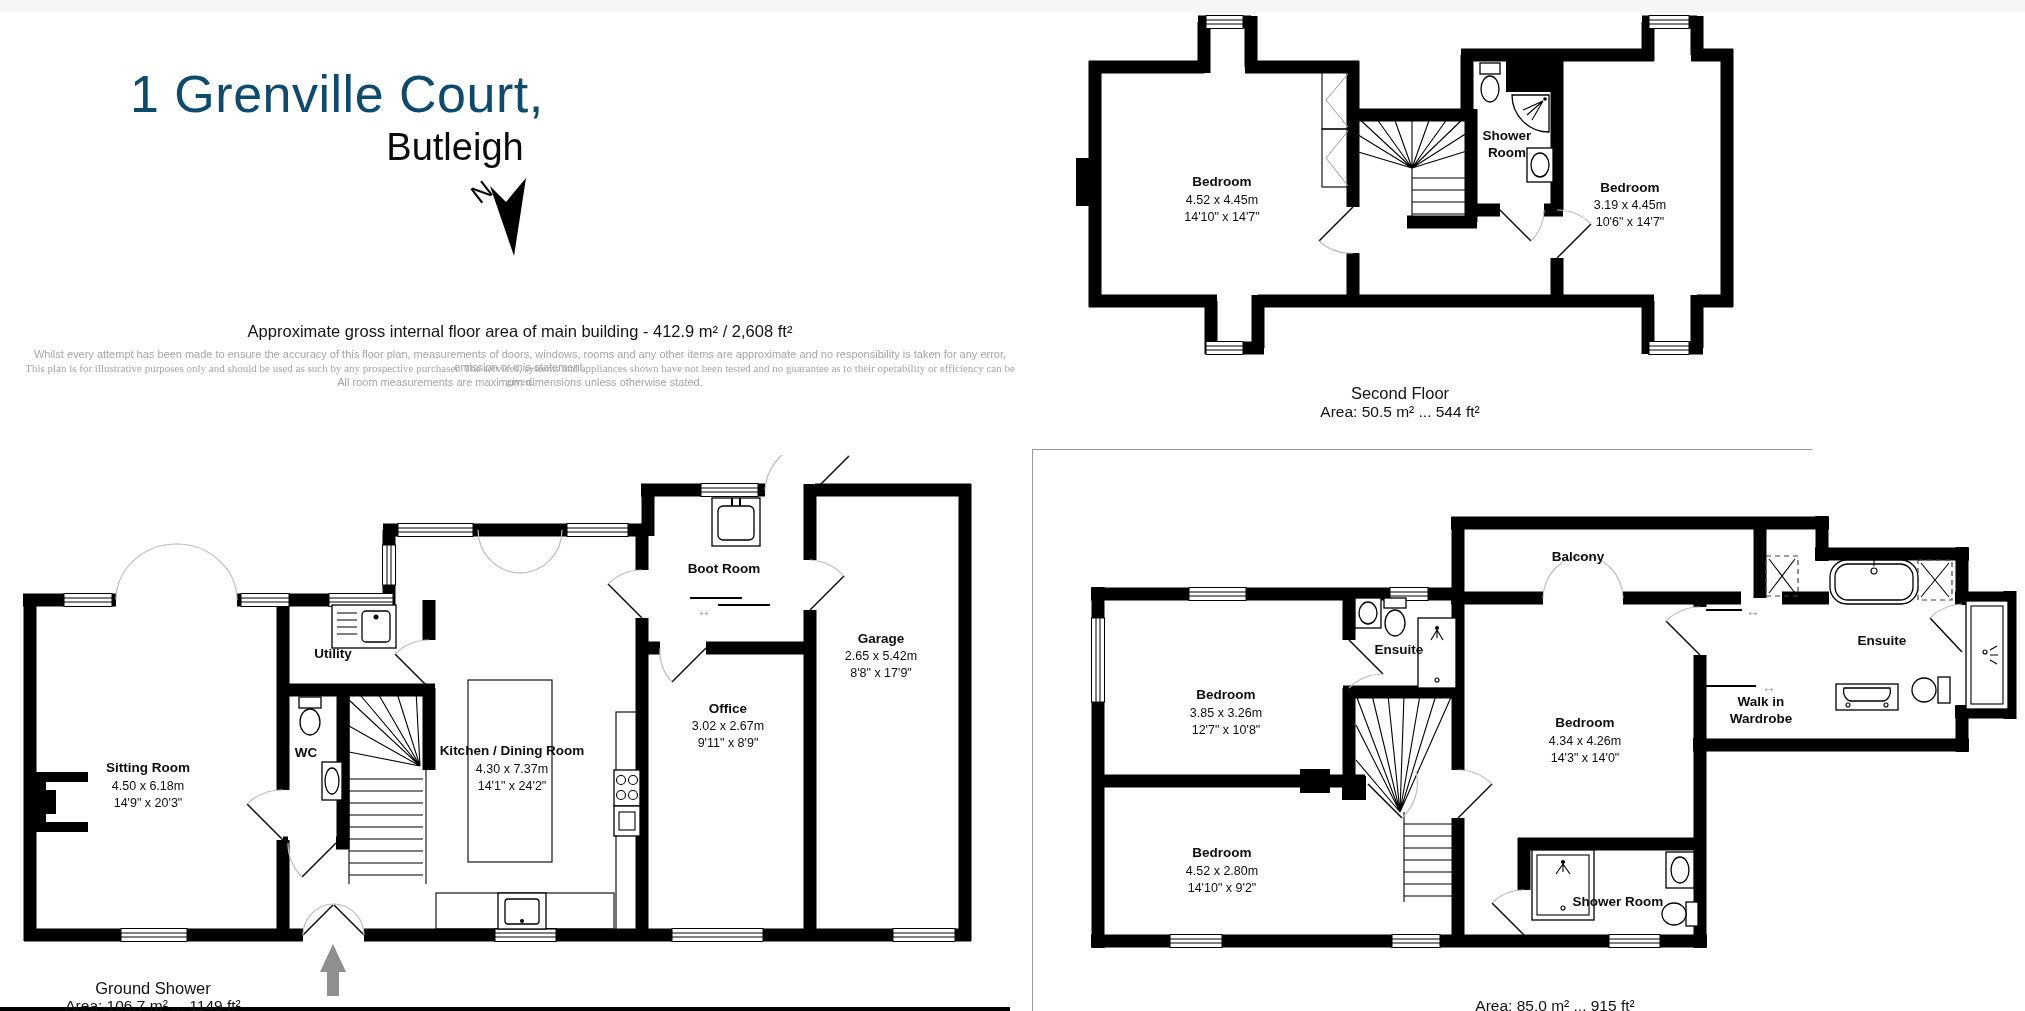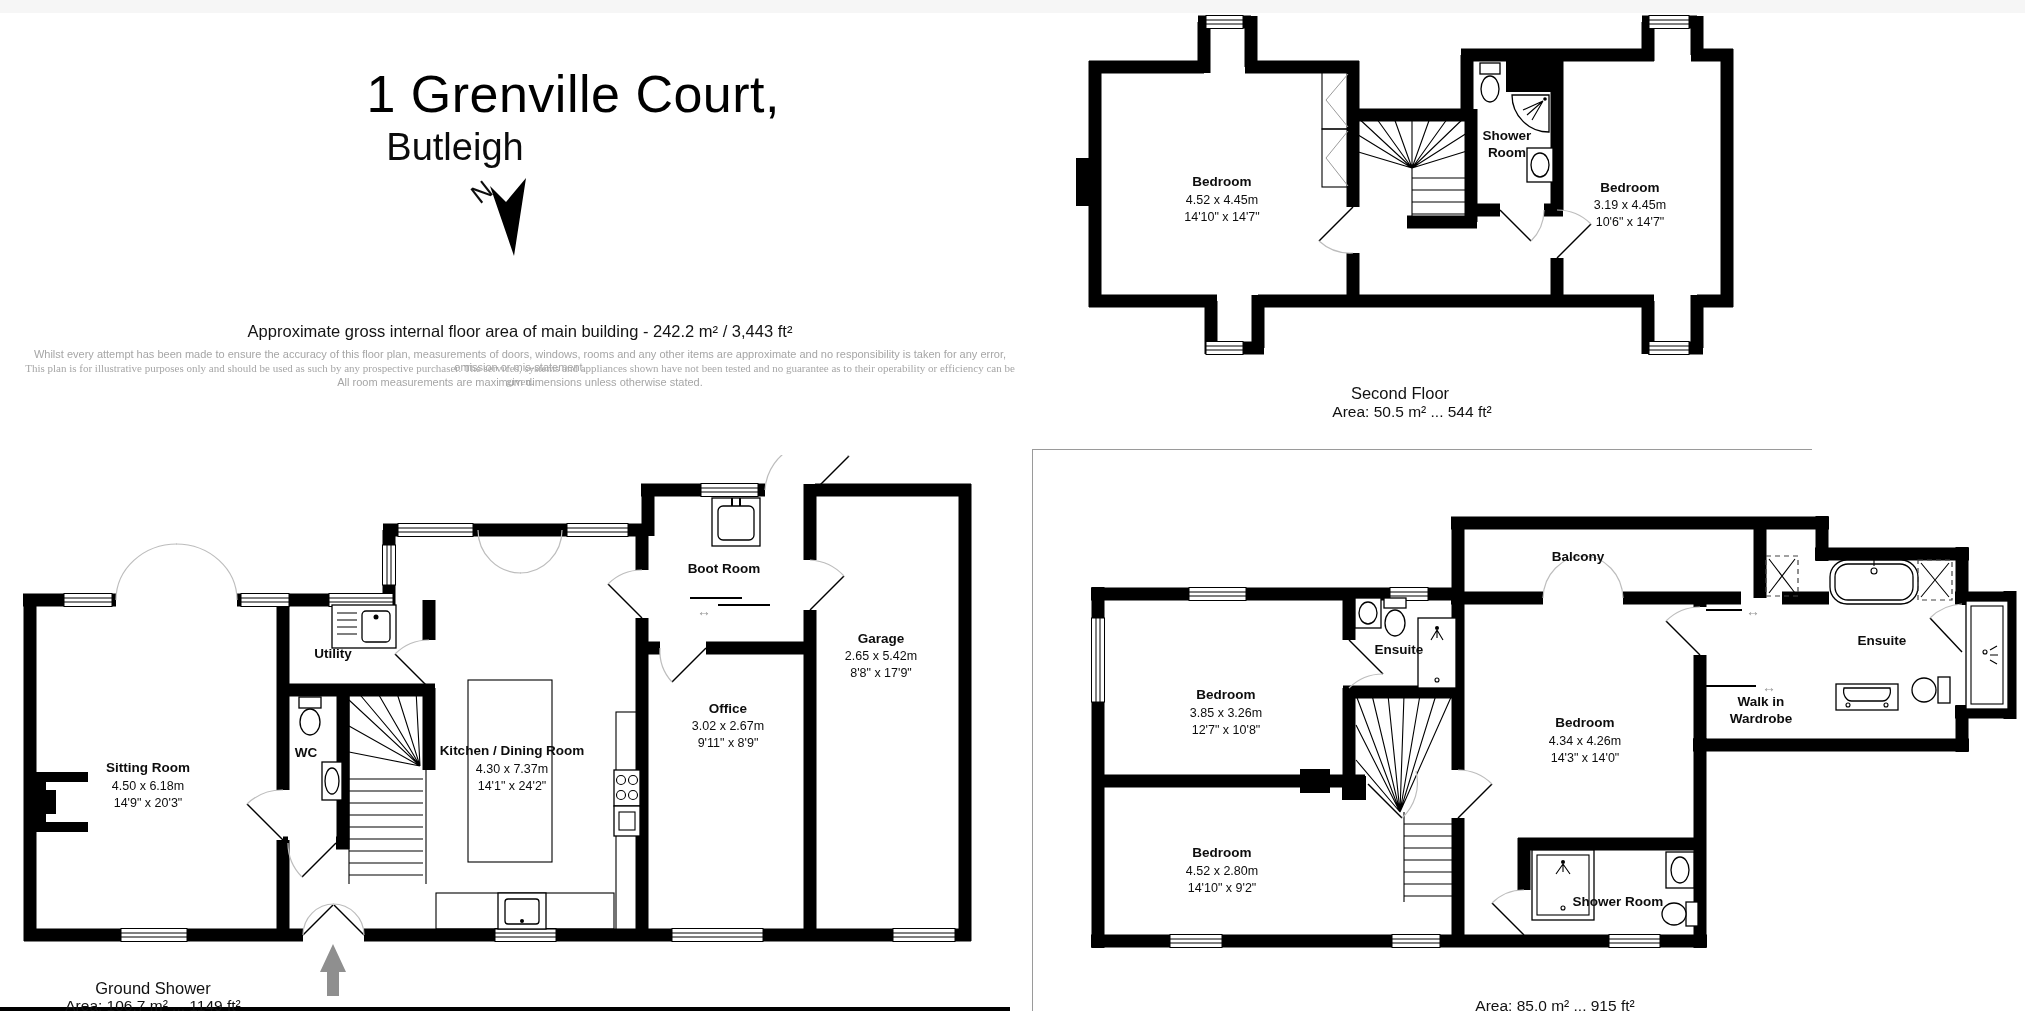--- a/index.html
+++ b/index.html
@@ -1,20 +1,20 @@
 <!DOCTYPE html>
 <html><head>
 <meta charset="utf-8">
 <style>
   html,body{margin:0;padding:0;background:#fff;}
   #stage{position:relative;width:2025px;height:1011px;background:#ffffff;overflow:hidden;
          font-family:"Liberation Sans","DejaVu Sans",sans-serif;color:#111;}
   .band-top{position:absolute;left:0;top:0;width:2025px;height:13px;background:#f6f6f6;}
-  .title-1{position:absolute;left:130px;top:64px;width:650px;text-align:right;
-           font-size:52px;letter-spacing:.5px;color:#000000;}
+  .title-1{position:absolute;left:130px;top:64px;width:650px;text-align:left;
+           font-size:52px;letter-spacing:.5px;color:#0c4a6e;}
   .title-2{position:absolute;left:130px;top:126px;width:650px;text-align:center;
            font-size:38px;color:#0b0b0b;}
   .area-line{position:absolute;left:20px;top:322px;width:1000px;text-align:center;
              font-size:16.5px;color:#141414;}
   .disc{position:absolute;left:15px;width:1010px;text-align:center;font-size:11px;
         color:#a6a6a6;line-height:13px;}
   .cap-name{position:absolute;transform:translateX(-50%);font-size:16.5px;font-weight:normal;white-space:nowrap;}
   .cap-area{position:absolute;transform:translateX(-50%);font-size:15.5px;white-space:nowrap;}
   .divider-h{position:absolute;left:1032px;top:449px;width:780px;height:1px;background:#9a9a9a;}
   .divider-v{position:absolute;left:1032px;top:449px;width:1px;height:562px;background:#9a9a9a;}
@@ -43,21 +43,21 @@
   <div class="band-top"></div>
 
   <div class="title-1">1 Grenville Court,</div>
   <div class="title-2">Butleigh</div>
 
   <svg style="left:440px;top:168px;" width="130" height="92" viewBox="0 0 130 92">
     <text x="36" y="38" font-size="26" transform="rotate(-38 36 32)">N</text>
     <path fill="#000" d="M74,88 L50,18 L66,34 L86,10 Z"></path>
   </svg>
 
-  <div class="area-line">Approximate gross internal floor area of main building  -  242.2 m² /  3,443 ft²</div>
+  <div class="area-line">Approximate gross internal floor area of main building  -  412.9 m² /  2,608 ft²</div>
   <div class="disc" style="top:348px;">Whilst every attempt has been made to ensure the accuracy of this floor plan, measurements of doors, windows, rooms and any other items are approximate and no responsibility is taken for any error, omission or mis-statement.</div>
   <div class="disc" style="top:362px;font-family:Liberation Serif, serif;">This plan is for illustrative purposes only and should be used as such by any prospective purchaser. The services, systems and appliances shown have not been tested and no guarantee as to their operability or efficiency can be given.</div>
   <div class="disc" style="top:376px;">All room measurements are maximum dimensions unless otherwise stated.</div>
 
   <div class="divider-h"></div>
   <div class="divider-v"></div>
   <div class="bottom-strip"></div>
 
   <svg style="left:1060px;top:0px;" width="700" height="440" viewBox="1060 0 700 440">
     <g>
@@ -486,18 +486,18 @@
     <text class="rname" text-anchor="middle" x="1882" y="645">Ensuite</text>
     <g text-anchor="middle">
       <text class="rname" x="1222" y="857">Bedroom</text>
       <text class="rdim" x="1222" y="875">4.52 x 2.80m</text>
       <text class="rdim" x="1222" y="892">14'10" x 9'2"</text>
     </g>
     <text class="rname" text-anchor="middle" x="1618" y="906">Shower Room</text>
   </svg>
 
   <div class="cap-name" style="left:1400px;top:384px;">Second Floor</div>
-  <div class="cap-area" style="left:1400px;top:403px;margin-left:12px;">Area: 50.5 m² ... 544 ft²</div>
+  <div class="cap-area" style="left:1400px;top:403px;">Area: 50.5 m² ... 544 ft²</div>
   <div class="cap-name" style="left:153px;top:979px;">Ground Shower</div>
   <div class="cap-area" style="left:153px;top:997px;">Area: 106.7 m² ... 1149 ft²</div>
   <div class="cap-name" style="left:1555px;top:1020px;">First Floor</div>
   <div class="cap-area" style="left:1555px;top:997px;">Area: 85.0 m² ... 915 ft²</div>
 </div>
 
 </body></html>

